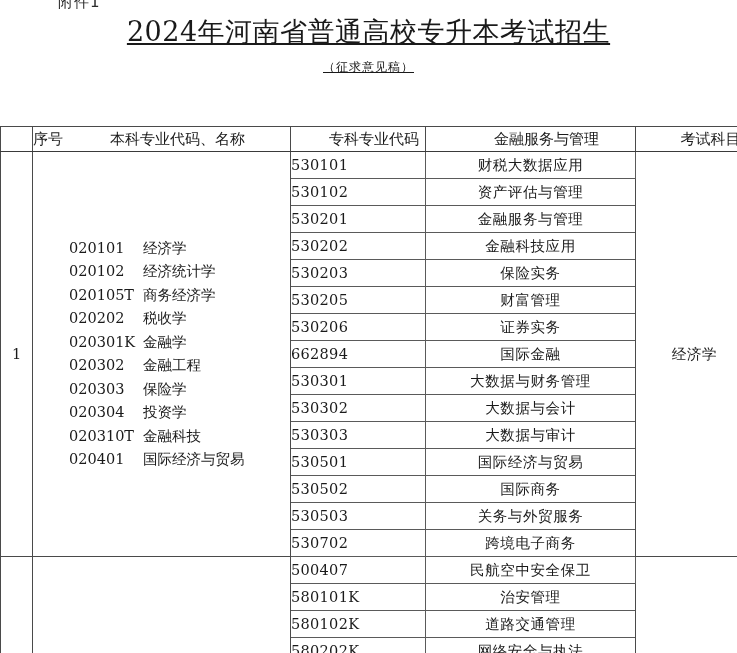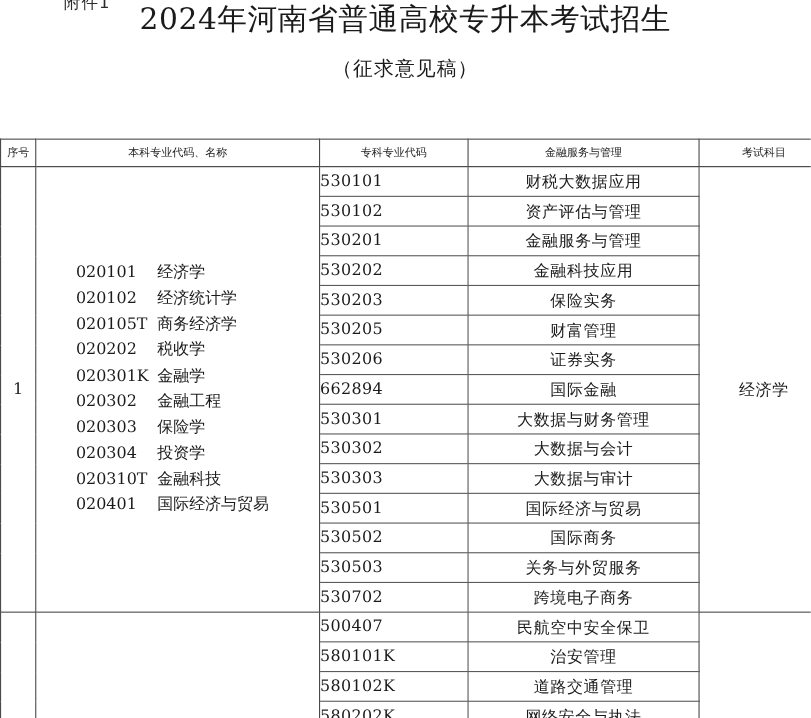--- a/index.html
+++ b/index.html
@@ -14,50 +14,52 @@
     font-family: "DejaVu Serif", "Liberation Serif", serif;
     color: #1a1a1a;
     position: relative;
   }
 
   .page {
     width: 737px;
     height: 600px;
     position: relative;
     box-sizing: border-box;
+    text-decoration: underline;
   }
 
   
   .attachment-label {
     position: absolute;
     top: -7px;
     left: 58px;
     font-size: 15px;
     font-family: "DejaVu Sans", "Liberation Sans", sans-serif;
     letter-spacing: 1px;
     color: #2a2a2a;
     white-space: nowrap;
   }
 
   
   .title-block {
+    padding-top: 14px;
     text-align: center;
   }
   .doc-title {
     font-size: 27px;
     line-height: 36px;
     font-weight: 400;
     font-family: "DejaVu Serif", "Liberation Serif", serif;
     letter-spacing: 0.5px;
     white-space: nowrap;
   }
   .doc-subtitle {
-    font-size: 18px;
+    font-size: 12px;
     line-height: 26px;
-    margin-top: 14px;
+    margin-top: 4px;
     letter-spacing: 1px;
   }
 
   
   .tbl-wrap {
     position: absolute;
     top: 126px;
     left: 0;
     width: 737px;
   }
@@ -75,24 +77,25 @@
 
   table.maj th, table.maj td {
     border: 1px solid #4a4a4a;
     padding: 0;
     vertical-align: middle;
     background: #fff;
   }
   table.maj thead th {
     height: 24px;
     font-weight: 400;
-    font-size: 10px;
+    font-size: 15px;
     text-align: center;
     border-bottom: 1px solid #3a3a3a;
     white-space: nowrap;
+    padding-left: 32px;
   }
   table.maj tbody td {
     height: 26px;
     font-size: 14.5px;
   }
   td.c-idx {
     text-align: center;
     font-family: "DejaVu Serif", "Liberation Serif", serif;
     font-size: 15px;
   }

